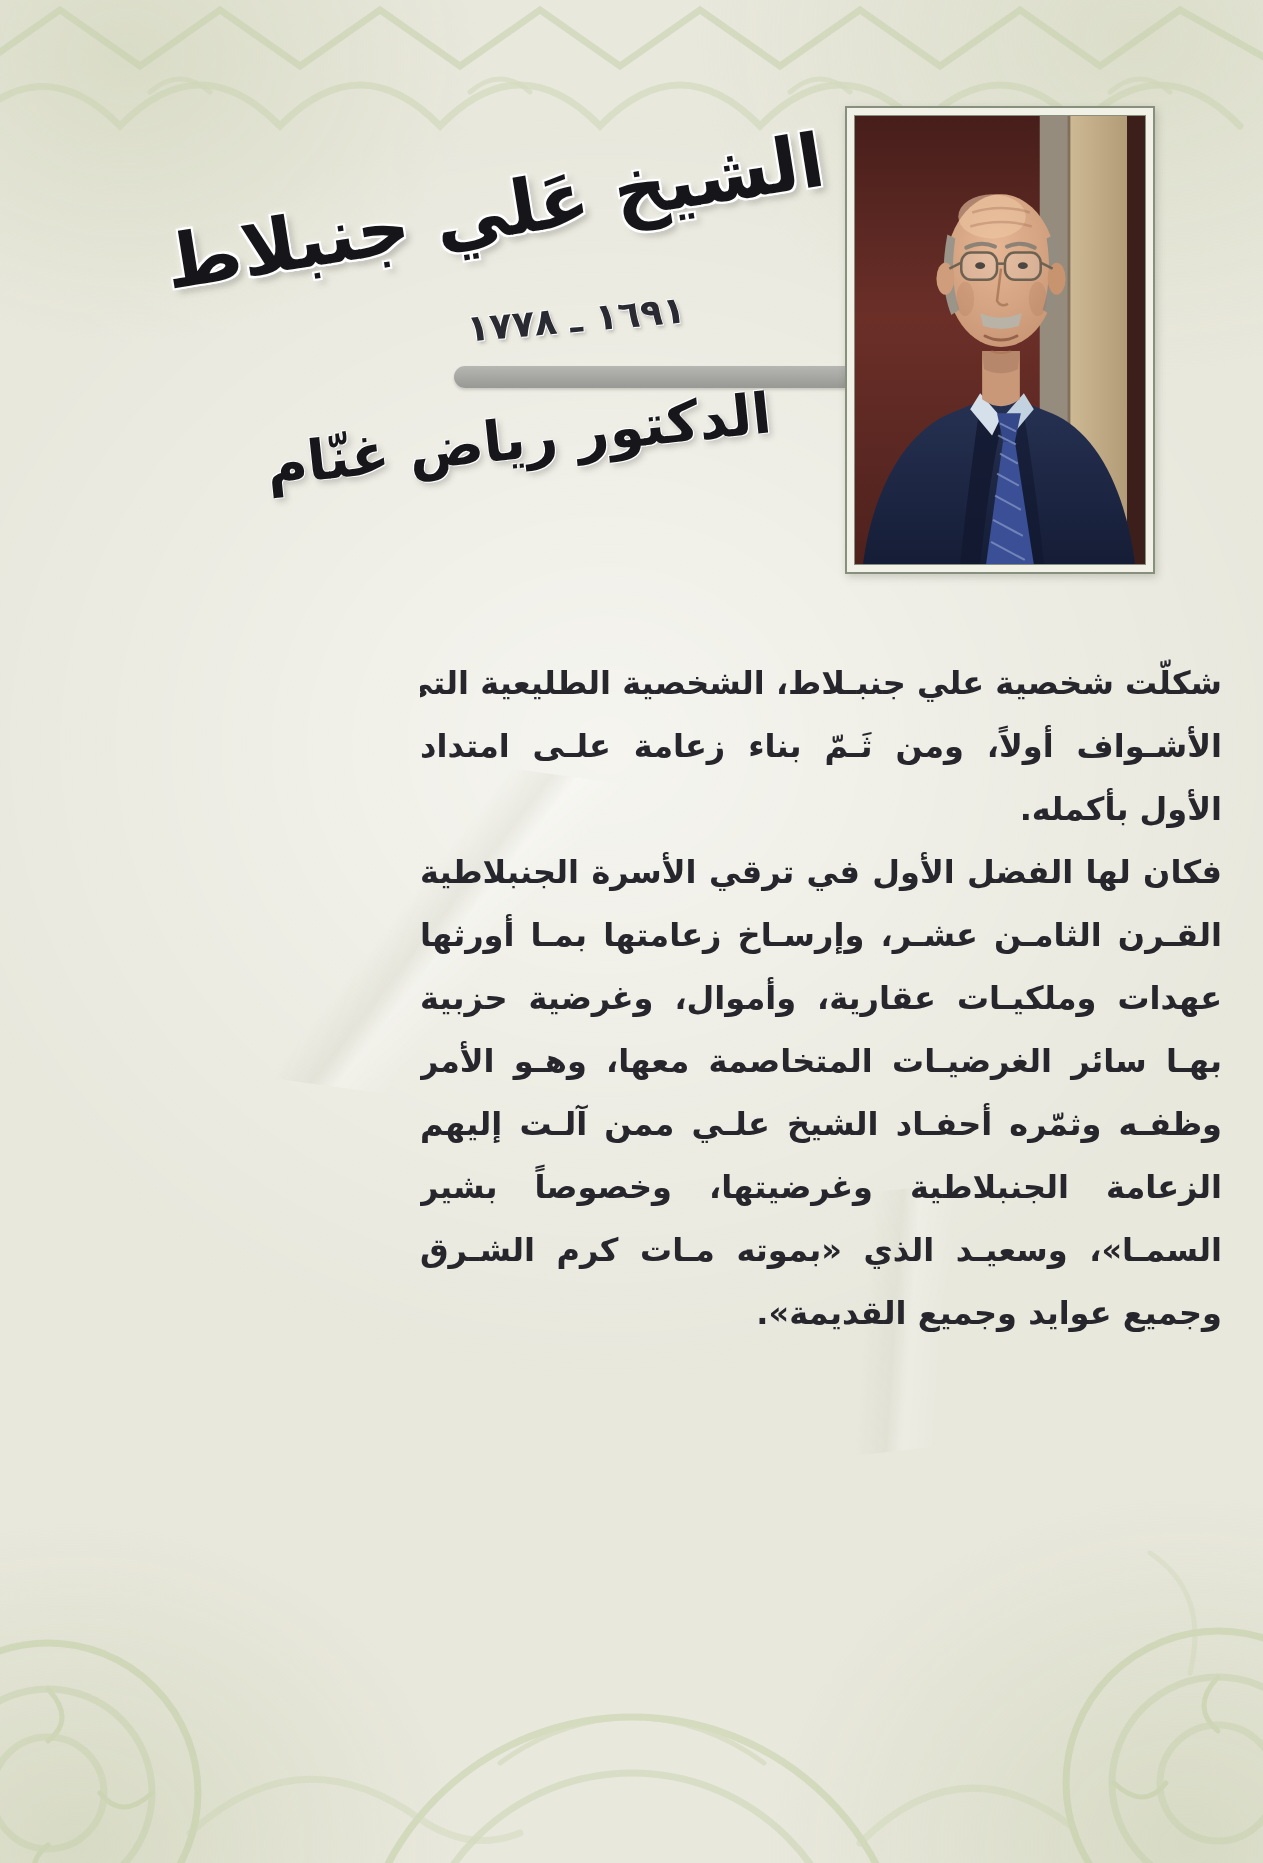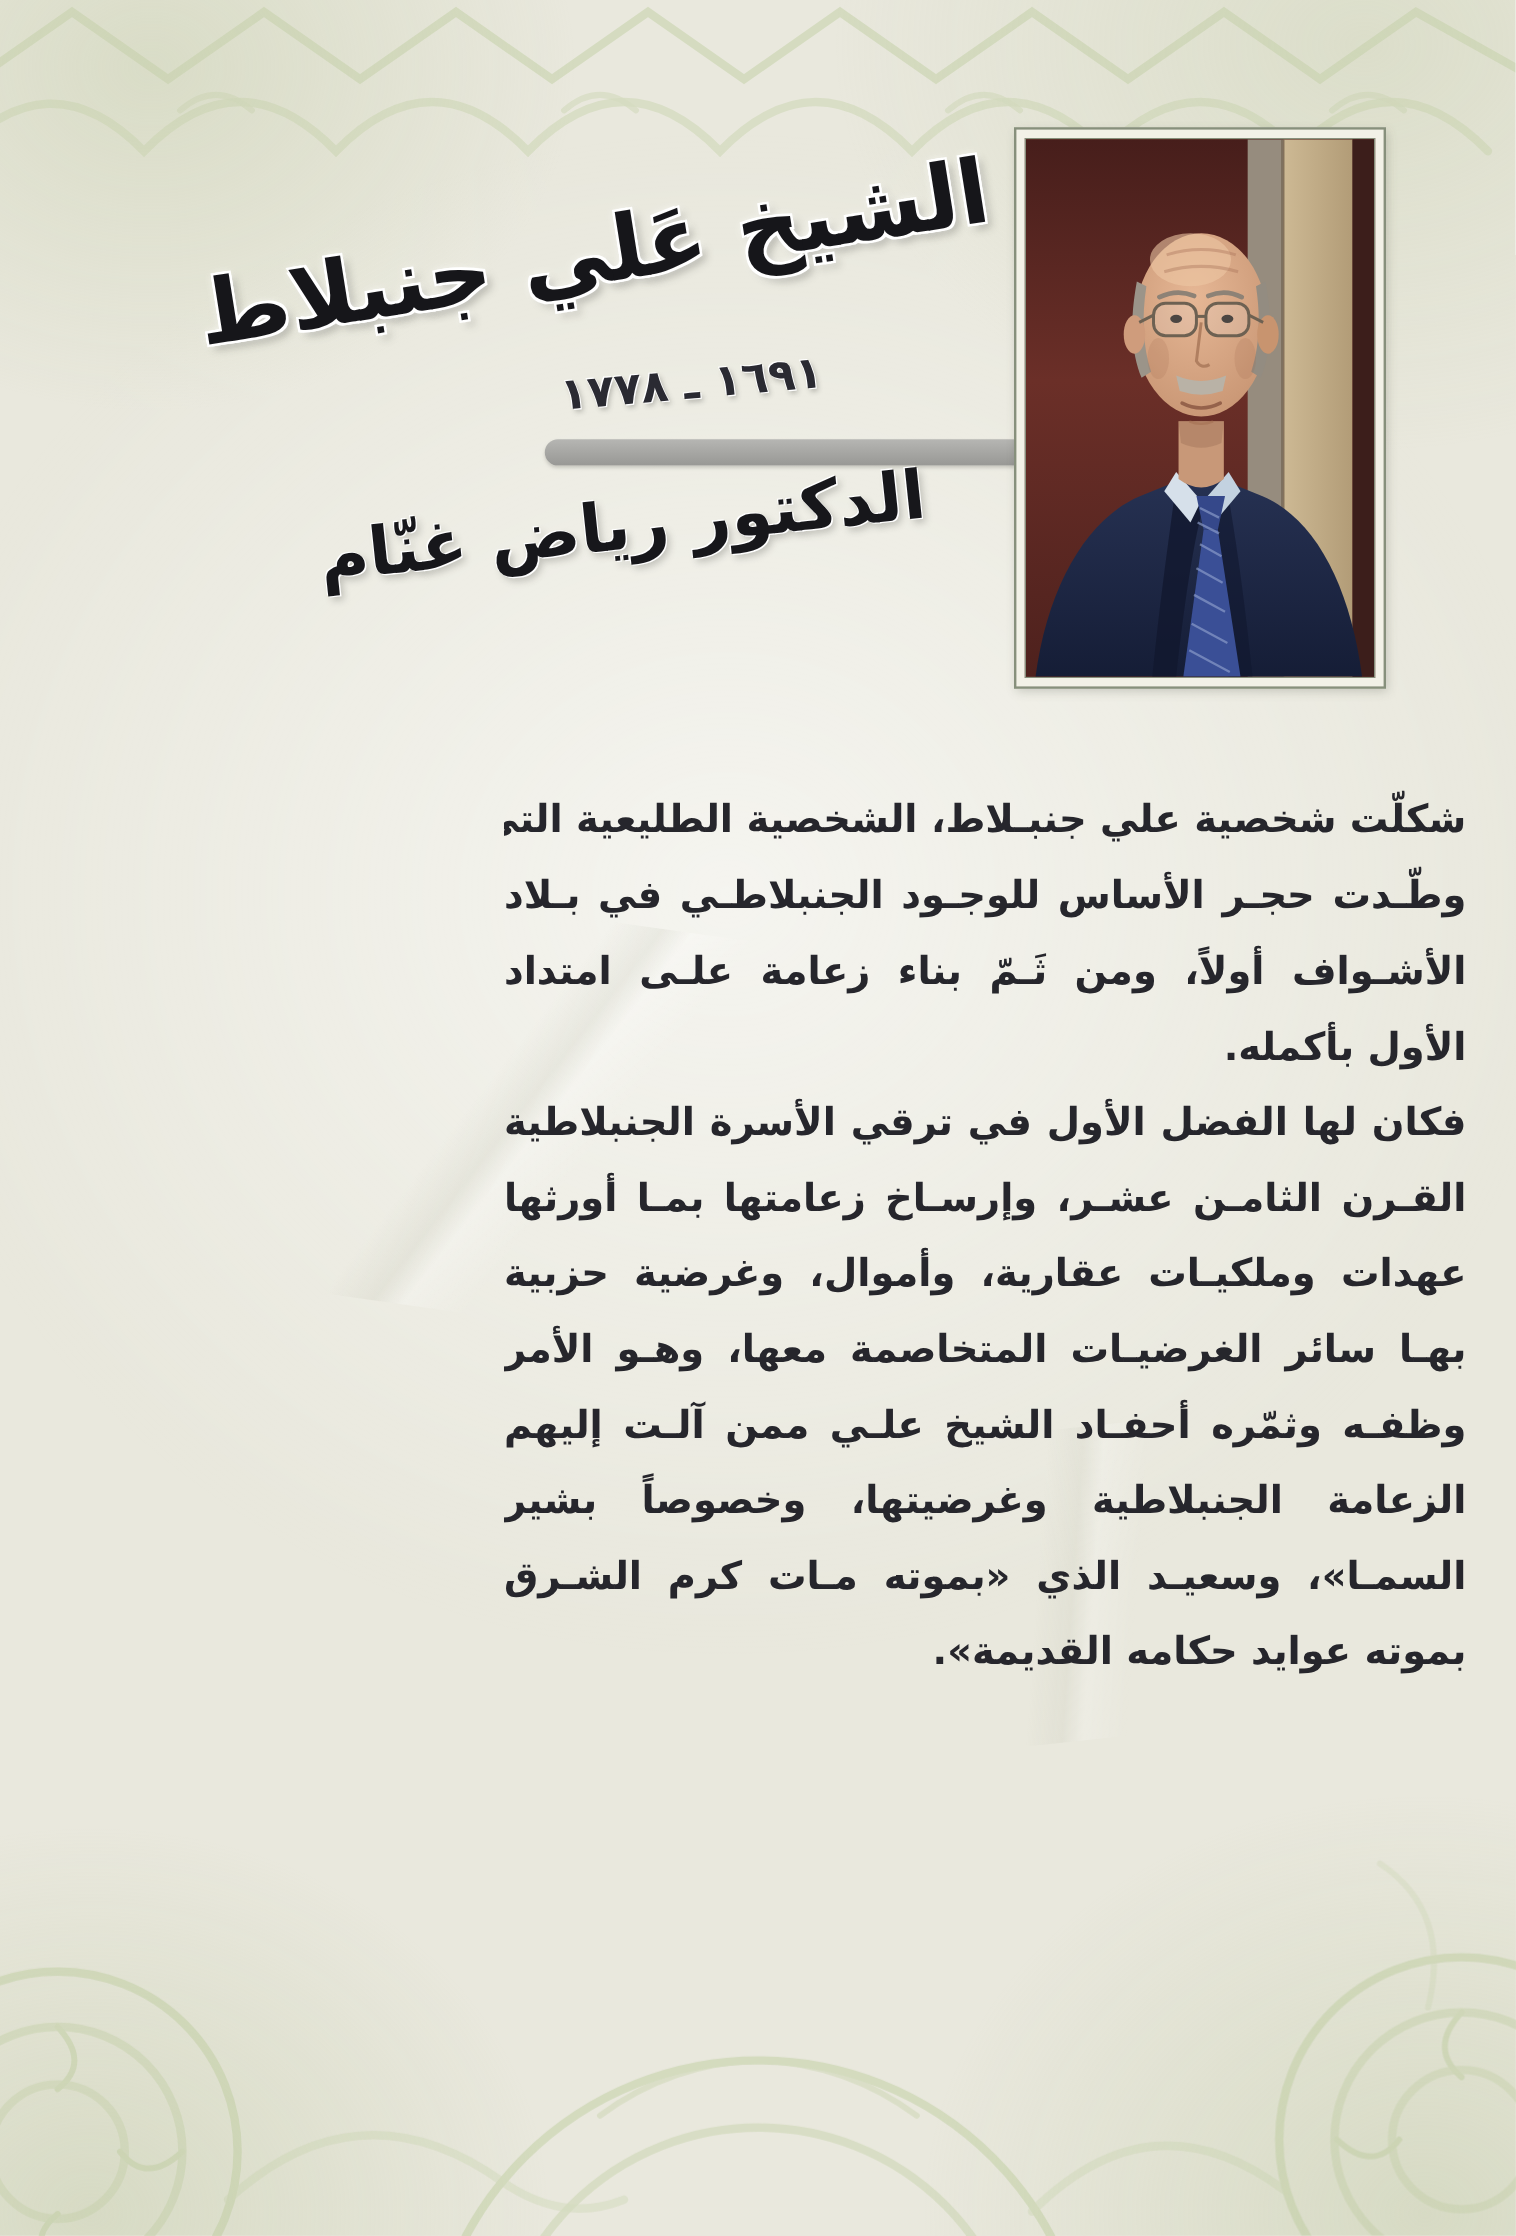--- a/index.html
+++ b/index.html
@@ -230,26 +230,25 @@
         <path d="M126,196 Q147,205 168,196 L165,209 Q147,215 129,209 Z" fill="#b9b2a6"></path>
 
         <path d="M131,219 Q147,227 163,219" fill="none" stroke="#95624b" stroke-width="3" stroke-linecap="round"></path>
         <path d="M137,234 Q147,238 157,234" fill="none" stroke="#a06b4e" stroke-width="2" opacity="0.5"></path>
       </svg>
     </div>
   </div>
 
   <div class="synopsis">
     <div class="line">شكلّت شخصية علي جنبـلاط، الشخصية الطليعية التي</div>
-    <div class="line just">وطّـدت حجـر الأساس للوجـود الجنبلاطـي في بـلاد</div>
     <div class="line just">الأشـواف أولاً، ومن ثَـمّ بناء زعامة علـى امتداد مسـاحة</div>
     <div class="line">الأول بأكمله.</div>
     <div class="line just">فكان لها الفضل الأول في ترقي الأسرة الجنبلاطية طوال</div>
     <div class="line just">القـرن الثامـن عشـر، وإرسـاخ زعامتها بمـا أورثها من</div>
     <div class="line just">عهدات وملكيـات عقارية، وأموال، وغرضية حزبية تقارع</div>
     <div class="line just">بهـا سائر الغرضيـات المتخاصمة معها، وهـو الأمر الذي</div>
     <div class="line just">وظفـه وثمّره أحفـاد الشيخ علـي ممن آلـت إليهم لاحقاً</div>
     <div class="line just">الزعامة الجنبلاطية وغرضيتها، وخصوصاً بشير «عمود</div>
     <div class="line just">السمـا»، وسعيـد الذي «بموته مـات كرم الشـرق القديم</div>
-    <div class="line">بموته عوايد حكامه القديمة».</div>
+    <div class="line">وجميع عوايد وجميع القديمة».</div>
   </div>
 
 </div>
 
 </body></html>

